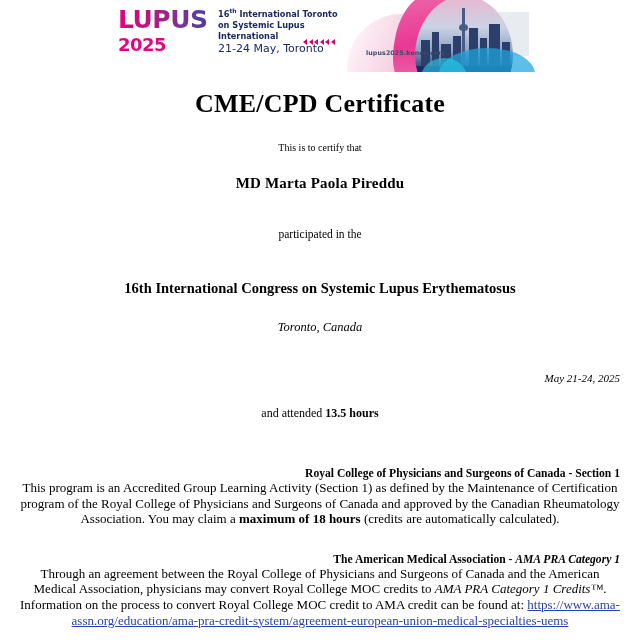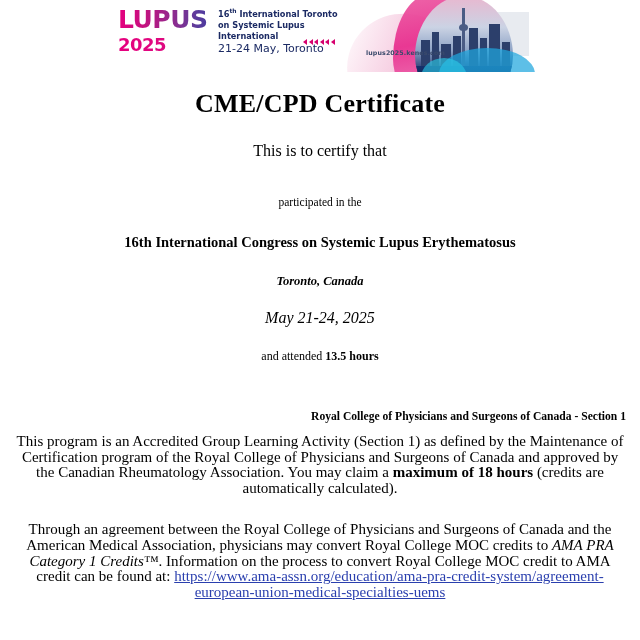--- a/index.html
+++ b/index.html
@@ -201,83 +201,82 @@
     top: 49px;
     font-family: "DejaVu Sans", sans-serif;
     font-size: 6.3px;
     font-weight: bold;
     color: #3A4A6B;
     letter-spacing: 0.1px;
   }
 
   
   .sheet {
-    padding: 0 14px;
+    padding: 0 20px;
     text-align: center;
   }
 
   .cert-title {
     font-size: 26px;
     font-weight: bold;
     margin: 17px 0 0 0;
     letter-spacing: 0.2px;
   }
 
   .line-certify {
-    font-size: 16px;
+    font-size: 10px;
     margin-top: 23px;
   }
   .recipient {
     font-size: 15px;
     font-weight: bold;
     margin-top: 22px;
     letter-spacing: 0.2px;
   }
   .line-participated {
     font-size: 11.5px;
     margin-top: 36px;
   }
   .congress-name {
     font-size: 14.5px;
     font-weight: bold;
-    margin-top: 26px;
+    margin-top: 40px;
   }
   .location {
     font-size: 12.5px;
     font-style: italic;
     margin-top: 23px;
-    font-weight: bold;
   }
   .dates {
-    font-size: 16px;
+    font-size: 11px;
     font-style: italic;
-    margin-top: 20px;
+    margin-top: 37px;
+    text-align: right;
   }
   .attended {
     font-size: 12px;
     margin-top: 22px;
   }
   .attended b { font-weight: bold; text-align: right; }
 
   .section {
     margin-top: 0;
   }
   .sec-heading {
     font-size: 11.6px;
     font-weight: bold;
     text-align: right;
   }
   .sec-heading em {
     font-style: italic;
   }
   .sec-body {
-    font-size: 15px;
+    font-size: 13px;
     line-height: 15.6px;
     text-align: center;
-    margin-top: 11px;
   }
   .sec-body b { font-weight: bold; }
   .sec-body i { font-style: italic; }
 
   .sec-royal { margin-top: 46px; }
   .sec-ama   { margin-top: 26px; }
 
   a.ext-link {
     color: #2A3FAE;
     text-decoration: underline;
@@ -333,20 +332,21 @@
 
   <div class="site-url">lupus2025.kenes.com</div>
 </div>
 
 <div class="sheet">
 
   <div class="cert-title">CME/CPD Certificate</div>
 
   <div class="line-certify">This is to certify that</div>
 
+  <div class="recipient">MD Marta Paola Pireddu</div>
 
   <div class="line-participated">participated in the</div>
 
   <div class="congress-name">16th International Congress on Systemic Lupus Erythematosus</div>
 
   <div class="location">Toronto, Canada</div>
 
   <div class="dates">May 21-24, 2025</div>
 
   <div class="attended">
@@ -354,18 +354,21 @@
   </div>
 
   <div class="section sec-royal">
     <div class="sec-heading">Royal College of Physicians and Surgeons of Canada - Section 1</div>
     <div class="sec-body">
       <span>This program is an Accredited Group Learning Activity (Section 1) as defined by the Maintenance of Certification program of the Royal College of Physicians and Surgeons of Canada and approved by the Canadian Rheumatology Association. You may claim a </span><b>maximum of 18 hours</b><span> (credits are automatically calculated).</span>
     </div>
   </div>
 
   <div class="section sec-ama">
+    <div class="sec-heading">
+      <span>The American Medical Association - </span><em>AMA PRA Category 1</em>
+    </div>
     <div class="sec-body">
       <span>Through an agreement between the Royal College of Physicians and Surgeons of Canada and the American Medical Association, physicians may convert Royal College MOC credits to </span><i>AMA PRA Category 1 Credits™</i><span>. Information on the process to convert Royal College MOC credit to AMA credit can be found at: </span><a class="ext-link" href="#">https://www.ama-assn.org/education/ama-pra-credit-system/agreement-european-union-medical-specialties-uems</a>
     </div>
   </div>
 
 </div>
 
 </body></html>

